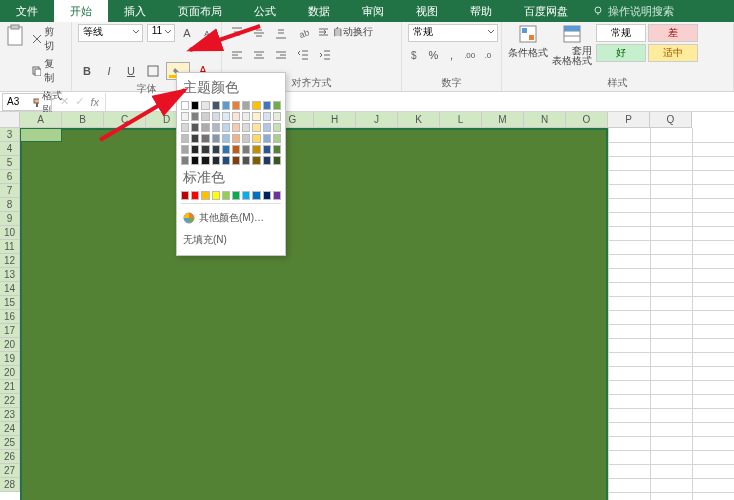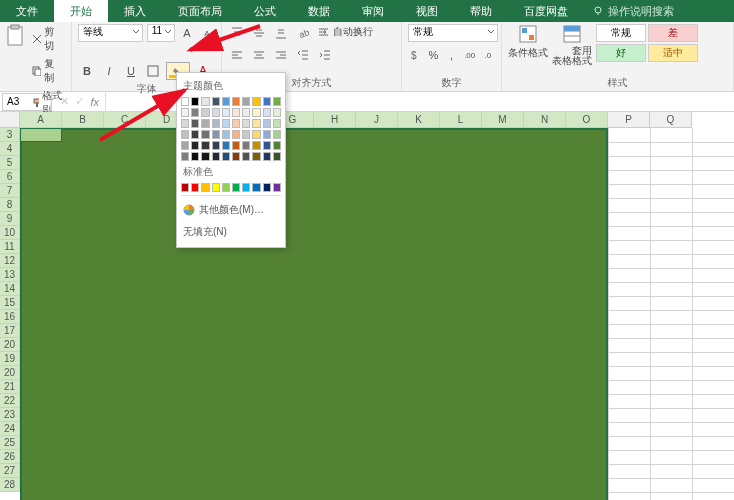--- a/index.html
+++ b/index.html
@@ -49,21 +49,21 @@
 .row-h { text-align: center; background: #f0f0f0; border-bottom: 1px solid #ccc; border-right: 1px solid #ccc; font-size: 10px; color: #555; height: 14px; line-height: 14px; }
 .row-h.sel { background: #d2e8c4; }
 .grid-body { position: relative; flex: 1; }
 .green-fill { position: absolute; background: #548235; border: 2px solid #217346; }
 .active-cell { position: absolute; background: #a9d08e; width: 42px; height: 14px; border: 1px solid #217346; }
 .grid-lines { position: absolute; inset: 0; }
 .gl-v { position: absolute; top: 0; bottom: 0; width: 1px; background: #d4d4d4; }
 .gl-h { position: absolute; left: 0; right: 0; height: 1px; background: #d4d4d4; }
 
 .color-popup { position: absolute; left: 176px; top: 72px; width: 110px; background: #fff; border: 1px solid #c6c6c6; box-shadow: 2px 2px 6px rgba(0,0,0,.2); z-index: 50; padding: 4px; }
-.color-popup .section-title { font-size: 10px; color: #666; padding: 2px 2px 4px; }
+.color-popup .section-title { font-size: 14px; color: #666; padding: 2px 2px 4px; }
 .swatch-row { display: flex; gap: 2px; margin-bottom: 2px; }
 .swatch { width: 9px; height: 9px; border: 1px solid #bbb; cursor: pointer; }
 .popup-item { font-size: 10px; color: #555; padding: 4px 2px; cursor: pointer; display: flex; align-items: center; gap: 4px; }
 .divider-h { height: 1px; background: #e0e0e0; margin: 3px 0; }
 
 .red-arrow { position: absolute; z-index: 60; pointer-events: none; }
 </style>
 </head>
 <body>
 

